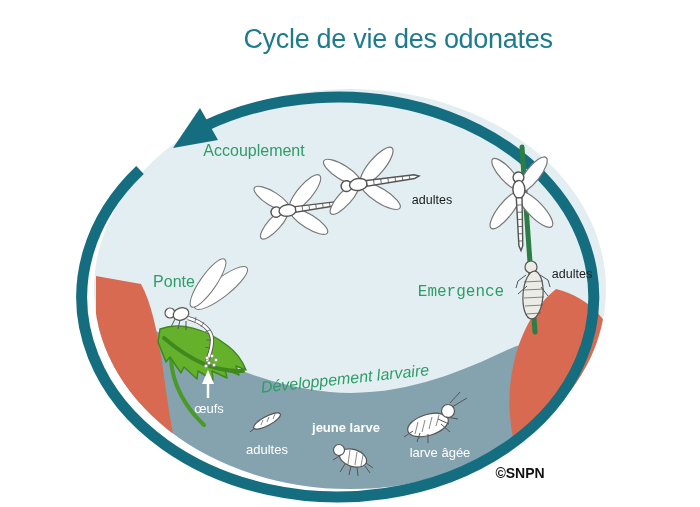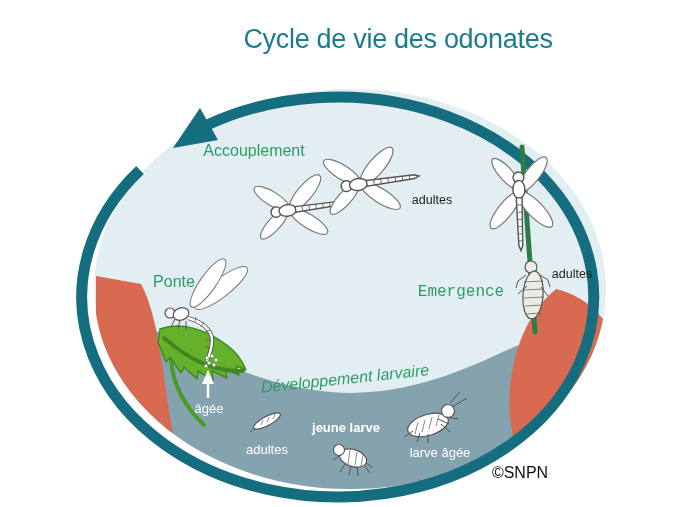--- a/index.html
+++ b/index.html
@@ -12,21 +12,21 @@
   .stage{position:relative;width:700px;height:507px;background:#fff;overflow:hidden;
          font-family:"Liberation Sans",sans-serif;}
   .title{position:absolute;left:0;top:24px;width:700px;text-align:center;
          font-size:27px;letter-spacing:-0.3px;color:var(--teal-title);font-weight:400;padding-left:48px;}
   svg{position:absolute;left:0;top:0;}
   .lbl{position:absolute;transform:translate(-50%,-50%);white-space:nowrap;line-height:1;}
   .lbl.green{color:var(--green);font-size:16px;font-weight:500;}
   .lbl.ink{color:var(--ink);font-size:12.5px;font-weight:500;}
   .lbl.white{color:var(--white-label);font-size:13px;font-weight:400;}
   .lbl.italic{font-style:italic;transform:translate(-50%,-50%) rotate(-6deg);}
-  .lbl.credit{color:#111;font-size:16px;font-weight:400;}
+  .lbl.credit{color:#111;font-size:14px;font-weight:700;}
   .sky{fill:var(--sky);}
   .water{fill:var(--water);}
   .bank{fill:var(--bank);}
   .ring{fill:none;stroke:var(--teal-ring);stroke-width:11;}
   .ringhead{fill:var(--teal-ring);}
   .leafmain{fill:var(--leaf);stroke:var(--leaf-dark);stroke-width:1.5;stroke-linejoin:round;}
   .leafshade{fill:none;stroke:var(--leaf-dark);stroke-width:4;stroke-linecap:round;}
   .stem{fill:none;stroke:var(--stem);stroke-width:5;stroke-linecap:round;}
   .stem2{fill:none;stroke:#4a9a28;stroke-width:4;stroke-linecap:round;}
   .wing{fill:#fff;stroke:#777;stroke-width:1;}
@@ -136,19 +136,19 @@
     </g>
   </svg>
 
   <div class="title">Cycle de vie des odonates</div>
 
   <div class="lbl green" style="left:254px;top:151px;">Accouplement</div>
   <div class="lbl ink" style="left:432px;top:200px;">adultes</div>
   <div class="lbl green" style="left:461px;top:292px;font-family:Liberation Mono, monospace;">Emergence</div>
   <div class="lbl ink" style="left:572px;top:274px;">adultes</div>
   <div class="lbl green" style="left:174px;top:282px;">Ponte</div>
-  <div class="lbl white" style="left:209px;top:408px;">âgée</div>
+  <div class="lbl white" style="left:209px;top:408px;">œufs</div>
   <div class="lbl green italic" style="left:345px;top:379px;">Développement larvaire</div>
   <div class="lbl white" style="left:267px;top:449px;">adultes</div>
   <div class="lbl white" style="left:346px;top:427px;font-weight:bold;">jeune larve</div>
   <div class="lbl white" style="left:440px;top:452px;">larve âgée</div>
   <div class="lbl credit" style="left:520px;top:473px;">©SNPN</div>
 </div>
 
 </body></html>

